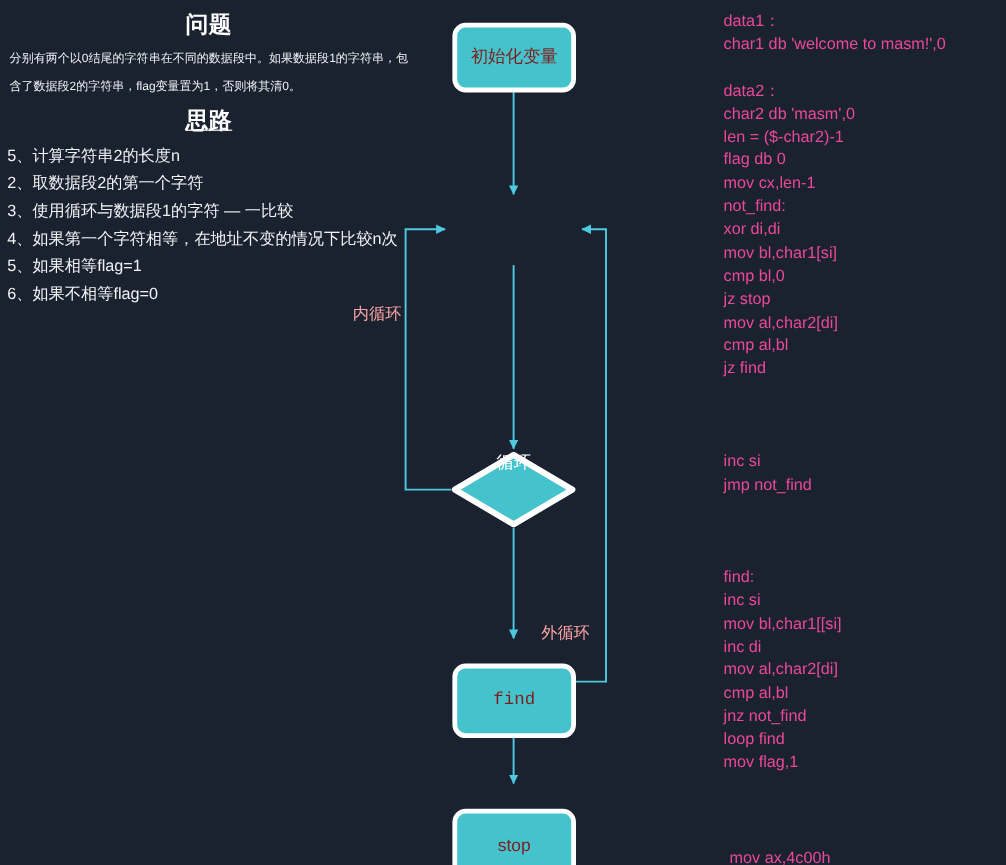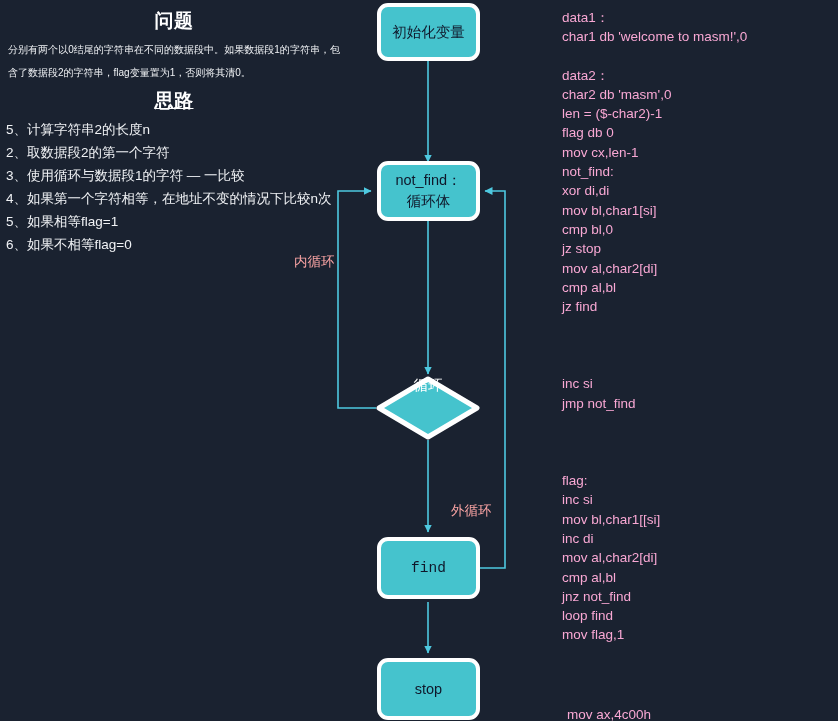--- a/index.html
+++ b/index.html
@@ -72,25 +72,26 @@
   .node {
     position: absolute;
     background: #45c3cd;
     border: 4px solid #ffffff;
     box-sizing: border-box;
     border-radius: 11px;
     display: flex;
     align-items: center;
     justify-content: center;
     text-align: center;
-    color: #0f172a;
+    color: #7f1d1d;
     font-size: 14.5px;
     line-height: 21px;
     padding: 2px 8px;
     box-sizing: border-box;
+    margin-top: 16px;
   }
   .node-diamond-wrap {
     position: absolute;
     display: flex;
     align-items: flex-start;
     justify-content: center;
   }
   .diamond-label {
     position: relative;
     color: #ffffff;
@@ -114,22 +115,23 @@
     height: 721px;
     padding: 8px 6px 0 12px;
     box-sizing: border-box;
   }
   .code-block {
     margin: 0 0 0 0;
   }
   .code-line {
     font-size: 13.5px;
     line-height: 19.3px;
-    color: #f9a8d4;
+    color: #ec4899;
     white-space: pre;
+    margin-left: 41px;
   }
   .code-gap {
     height: 19px;
   }
   .code-gap.big {
     height: 58px;
   }
   .code-gap.huge {
     height: 60px;
   }
@@ -173,41 +175,38 @@
 
     <polyline points="210,568 235,568 235,191 215,191" fill="none" stroke="#4ec9e0" stroke-width="1.6" marker-end="url(#arrow)"></polyline>
 
     <line x1="158" y1="602" x2="158" y2="653" stroke="#4ec9e0" stroke-width="1.6" marker-end="url(#arrow)"></line>
   </svg>
 
   <div class="node" style="left:107px; top:3px; width:103px; height:58px;">
     <span>初始化变量</span>
   </div>
 
-  <div class="node" style="left:107px; top:161px; width:103px; height:60px;">
-    <span>not_find：循环体</span>
-  </div>
 
   <div class="node-diamond-wrap" style="left:106px; top:376px; width:104px; height:64px;">
     <svg width="104" height="64" viewBox="0 0 104 64" style="position:absolute;left:0;top:0;">
       <polygon points="52,3 101,32 52,61 3,32" fill="#45c3cd" stroke="#ffffff" stroke-width="5" stroke-linejoin="round"></polygon>
     </svg>
     <span class="diamond-label">循环</span>
   </div>
 
   <div class="node" style="left:107px; top:537px; width:103px; height:62px;font-family:Liberation Mono, monospace;">
     <span>find</span>
   </div>
 
   <div class="node" style="left:107px; top:658px; width:103px; height:62px;">
     <span>stop</span>
   </div>
 
   <div class="edge-label" style="left:24px; top:253px;">内循环</div>
-  <div class="edge-label" style="left:181px; top:502px;">外循环</div>
+  <div class="edge-label" style="left:181px; top:519px;">外循环</div>
 </div>
 
 <div id="code-panel">
 
   <div class="code-block">
     <div class="code-line">data1：</div>
     <div class="code-line">char1 db 'welcome to masm!',0</div>
   </div>
 
   <div class="code-gap"></div>
@@ -234,21 +233,21 @@
   <div class="code-gap big"></div>
 
   <div class="code-block">
     <div class="code-line">inc si</div>
     <div class="code-line">jmp not_find</div>
   </div>
 
   <div class="code-gap big"></div>
 
   <div class="code-block">
-    <div class="code-line">flag:</div>
+    <div class="code-line">find:</div>
     <div class="code-line">inc si</div>
     <div class="code-line">mov bl,char1[[si]</div>
     <div class="code-line">inc di</div>
     <div class="code-line">mov al,char2[di]</div>
     <div class="code-line">cmp al,bl</div>
     <div class="code-line">jnz not_find</div>
     <div class="code-line">loop find</div>
     <div class="code-line">mov flag,1</div>
   </div>
 

